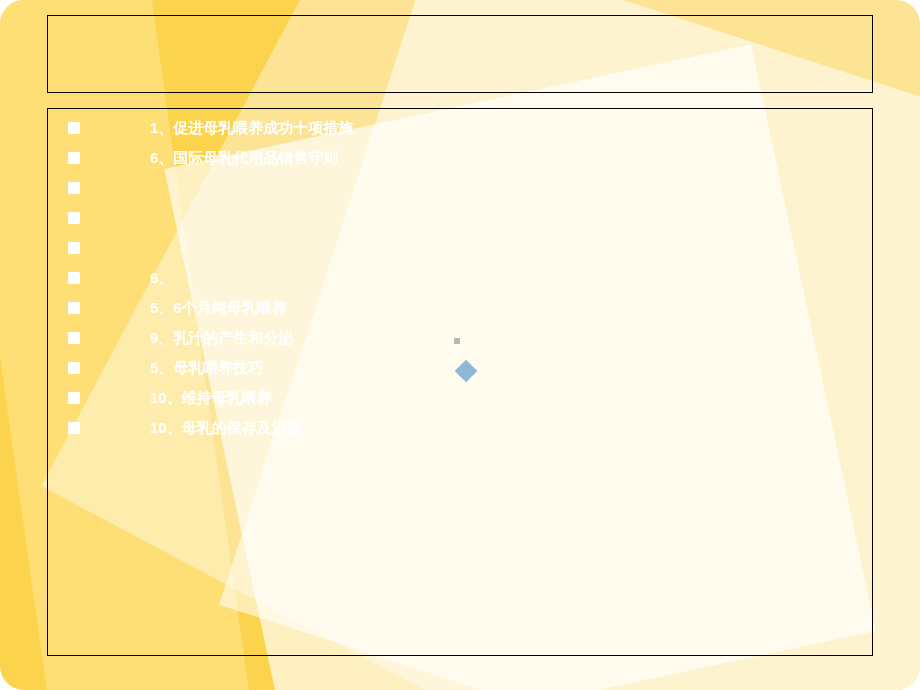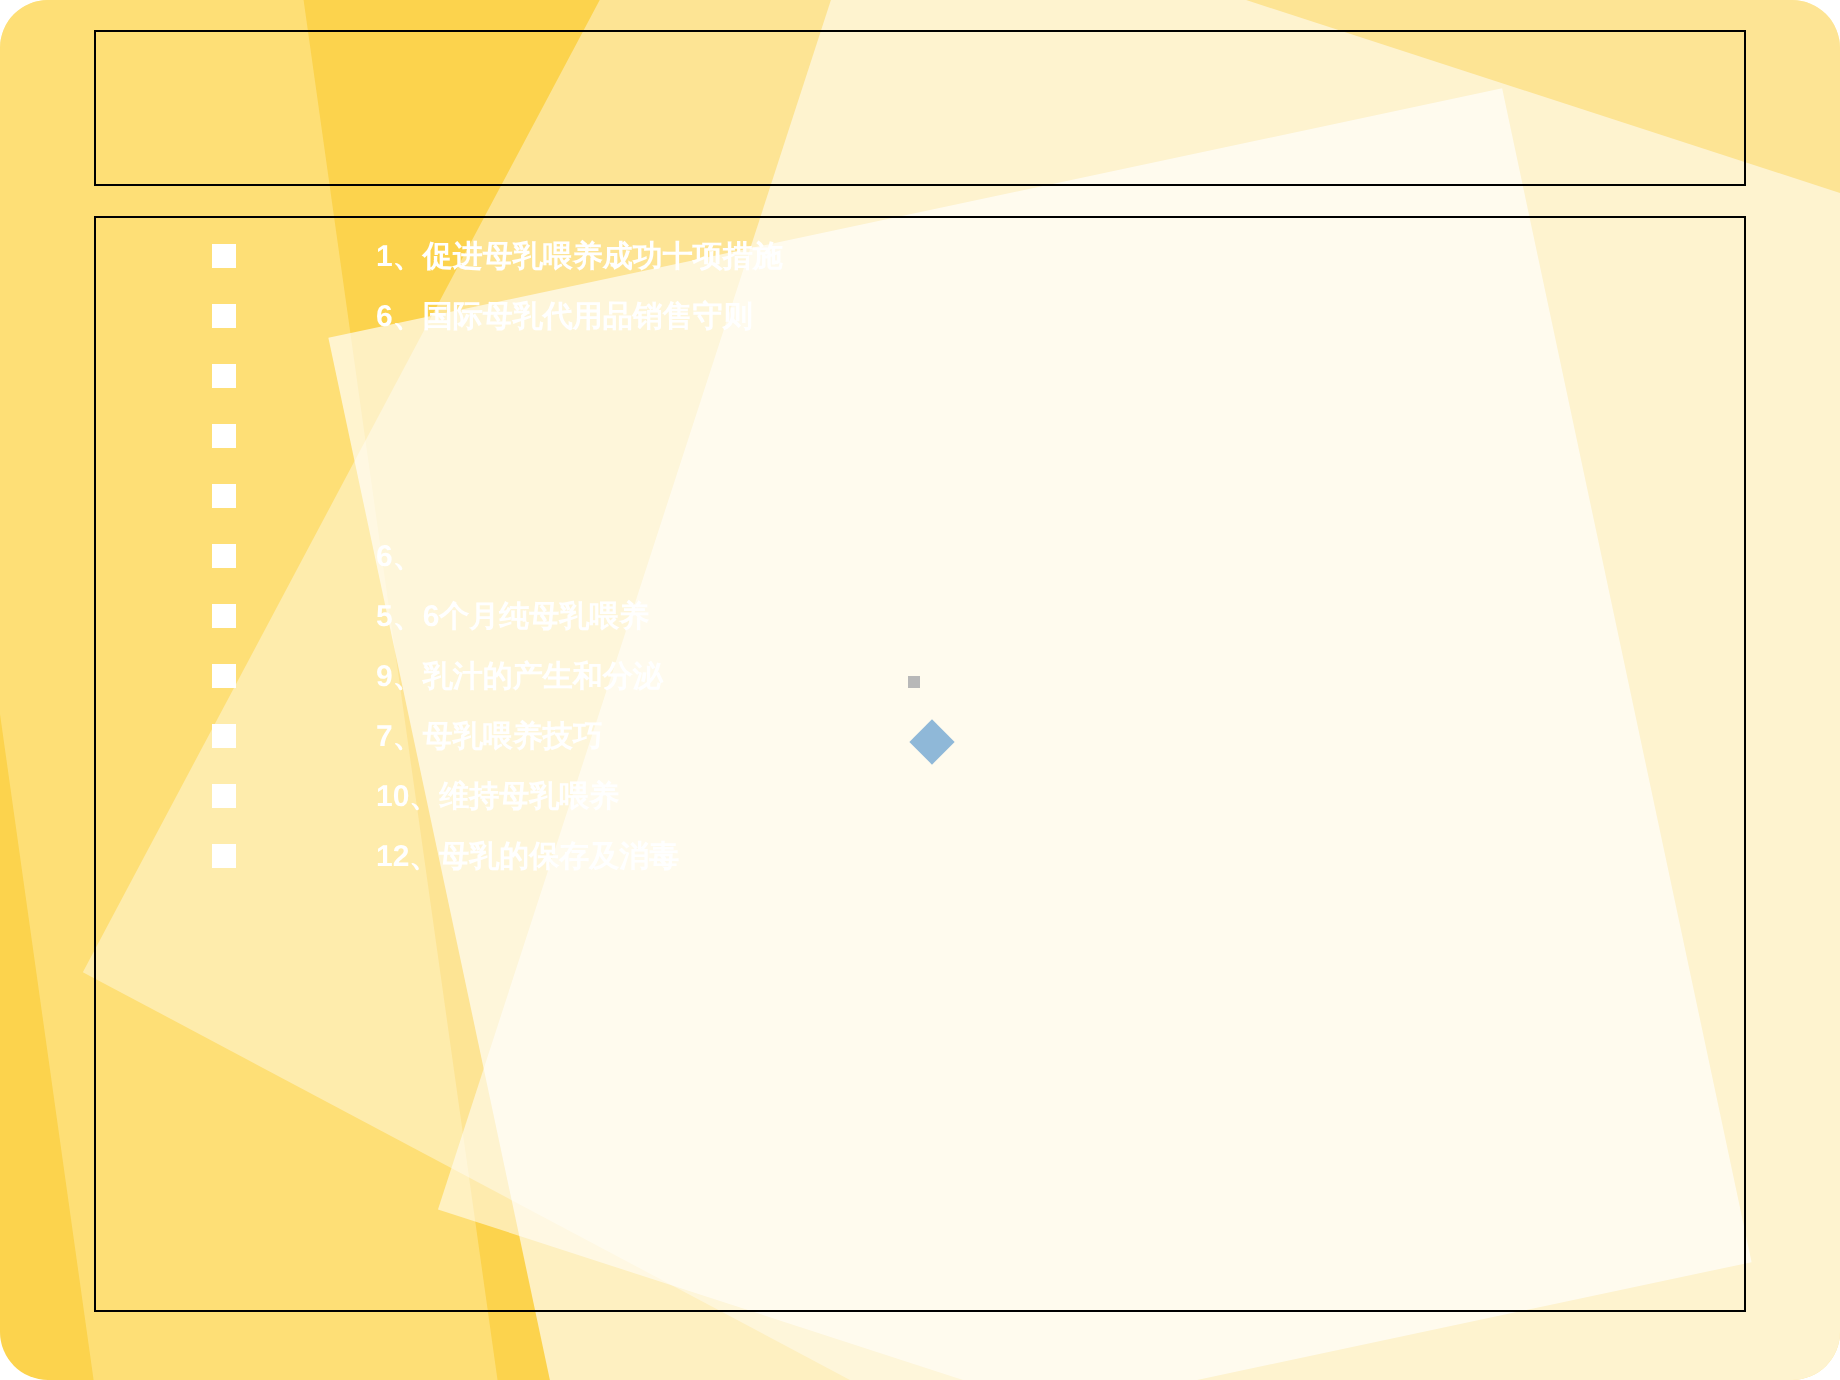--- a/index.html
+++ b/index.html
@@ -80,21 +80,20 @@
     .content-box {
       position: absolute;
       top: 108px;
       left: 47px;
       width: 826px;
       height: 548px;
       border: 1px solid #000;
       background: transparent;
       z-index: 10;
       padding-top: 10px;
-      padding-left: 38px;
     }
     
     .list-item {
       display: flex;
       align-items: center;
       padding-left: 20px;
       margin-bottom: 12px;
       height: 18px;
     }
     
@@ -172,27 +171,27 @@
     <div class="list-item">
       <div class="bullet"></div>
       <span class="item-text">5、6个月纯母乳喂养</span>
     </div>
     <div class="list-item">
       <div class="bullet"></div>
       <span class="item-text">9、乳汁的产生和分泌</span>
     </div>
     <div class="list-item">
       <div class="bullet"></div>
-      <span class="item-text">7、母乳喂养技巧</span>
+      <span class="item-text">5、母乳喂养技巧</span>
     </div>
     <div class="list-item">
       <div class="bullet"></div>
       <span class="item-text">10、维持母乳喂养</span>
     </div>
     <div class="list-item">
       <div class="bullet"></div>
-      <span class="item-text">12、母乳的保存及消毒</span>
+      <span class="item-text">10、母乳的保存及消毒</span>
     </div>
   </div>
 
   <div class="center-square"></div>
   <div class="center-diamond"></div>
 </div>
 
 </body></html>

